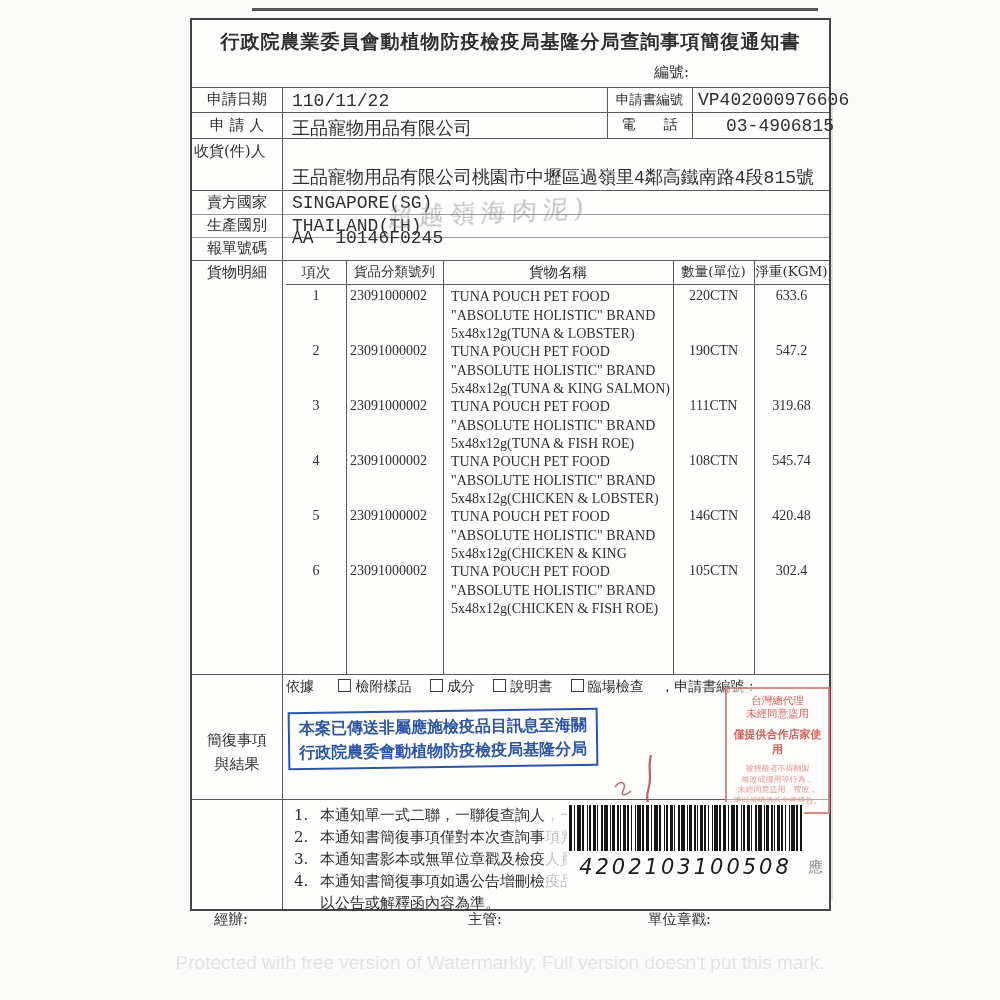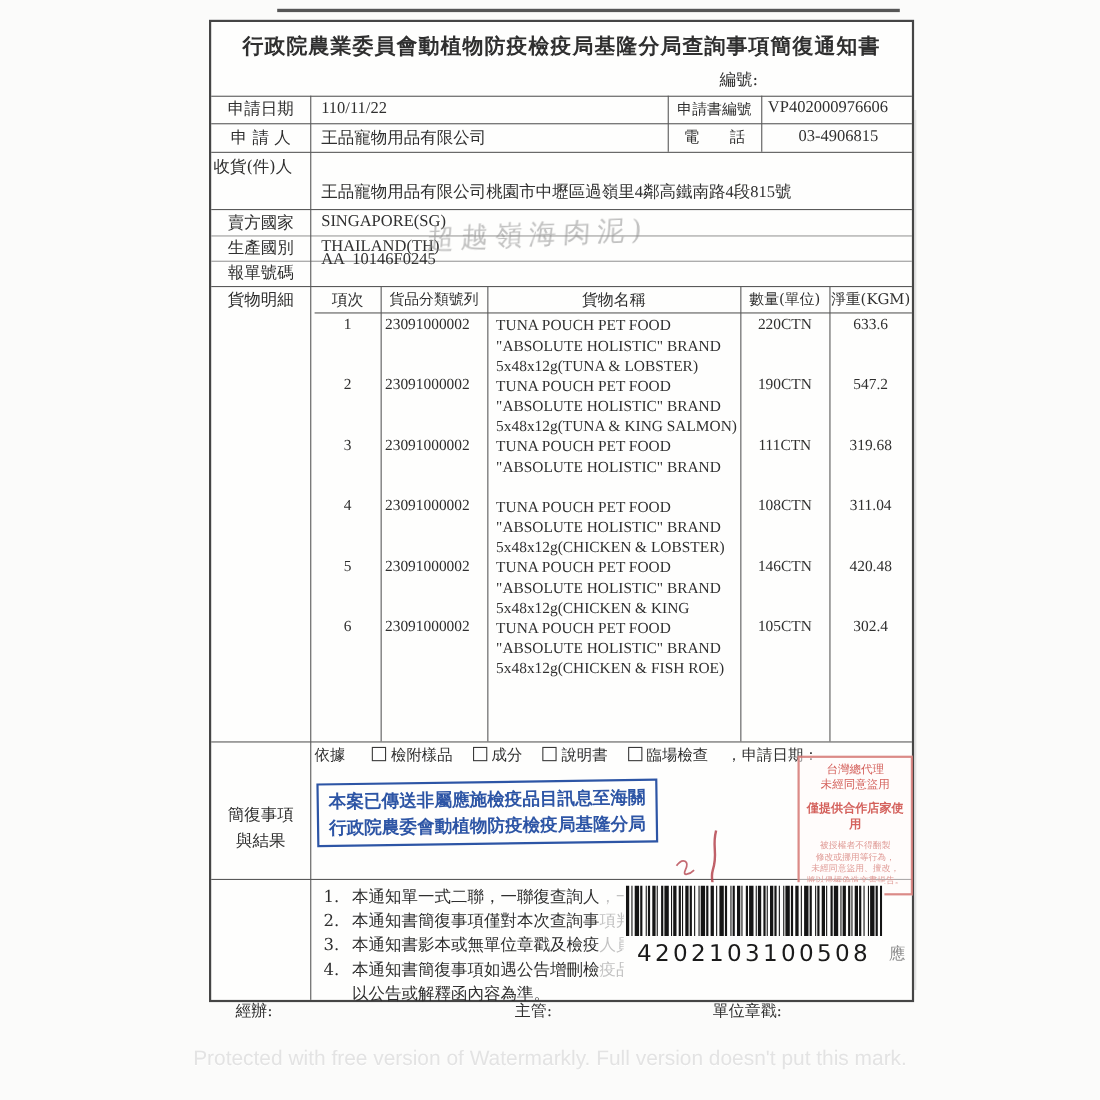--- a/index.html
+++ b/index.html
@@ -6,21 +6,21 @@
   #page{position:relative;width:1000px;height:1000px;background:#fbfbfa;overflow:hidden;
         font-family:"DejaVu Serif","Liberation Serif",serif;color:#2f2f2f;}
   #doc{position:absolute;left:190px;top:18px;width:637px;height:889px;background:#fefefd;
        border:2px solid #454545;}
   .t{position:absolute;white-space:nowrap;}
   .c{display:flex;align-items:center;justify-content:center;text-align:center;}
   .hl{position:absolute;height:1px;background:#5a5a5a;}
   .hl.lt{background:#9a9a9a;}
   .vl{position:absolute;width:1px;background:#5a5a5a;}
   .lbl{font-size:15px;}
-  .val{font-size:15px;font-family:Liberation Serif, serif;}
+  .val{font-size:18px;font-family:Liberation Mono, monospace;}
   .grow{position:absolute;left:94px;width:543px;height:55px;font-size:14px;
         font-family:"Liberation Serif","DejaVu Serif",serif;}
   .grow .no{position:absolute;left:0;top:2px;width:60px;text-align:center;}
   .grow .code{position:absolute;left:64px;top:2px;width:95px;}
   .grow .nm{position:absolute;left:165px;top:2px;width:230px;line-height:18.5px;}
   .grow .qty{position:absolute;left:387px;top:2px;width:81px;text-align:center;}
   .grow .wt{position:absolute;left:468px;top:2px;width:75px;text-align:center;}
   .hdrcell{position:absolute;top:0;text-align:center;font-size:14.5px;}
   .cb{display:inline-block;width:11px;height:11px;border:1.5px solid #3a3a3a;
       margin-right:4px;vertical-align:-1px;background:#fff;}
@@ -130,35 +130,36 @@
       <div class="qty">190CTN</div>
       <div class="wt">547.2</div>
     </div>
 
     <div class="grow" style="top:376px;">
       <div class="no">3</div>
       <div class="code">23091000002</div>
       <div class="nm">
         <div>TUNA POUCH PET FOOD</div>
         <div>"ABSOLUTE HOLISTIC" BRAND</div>
+        <div>5x48x12g(TUNA &amp; FISH ROE)</div>
       </div>
       <div class="qty">111CTN</div>
       <div class="wt">319.68</div>
     </div>
 
     <div class="grow" style="top:431px;">
       <div class="no">4</div>
       <div class="code">23091000002</div>
       <div class="nm">
         <div>TUNA POUCH PET FOOD</div>
         <div>"ABSOLUTE HOLISTIC" BRAND</div>
         <div>5x48x12g(CHICKEN &amp; LOBSTER)</div>
       </div>
       <div class="qty">108CTN</div>
-      <div class="wt">311.04</div>
+      <div class="wt">545.74</div>
     </div>
 
     <div class="grow" style="top:486px;">
       <div class="no">5</div>
       <div class="code">23091000002</div>
       <div class="nm">
         <div>TUNA POUCH PET FOOD</div>
         <div>"ABSOLUTE HOLISTIC" BRAND</div>
         <div>5x48x12g(CHICKEN &amp; KING</div>
       </div>
@@ -177,21 +178,21 @@
       <div class="qty">105CTN</div>
       <div class="wt">302.4</div>
     </div>
 
     <div class="t" style="left:94px;top:658px;font-size:14px;">
       <span style="margin-right:20px;margin-top:15px;">依據</span>
       <span class="cbitem"><span class="cb"></span><span>檢附樣品</span></span>
       <span class="cbitem"><span class="cb"></span><span>成分</span></span>
       <span class="cbitem"><span class="cb"></span><span>說明書</span></span>
       <span class="cbitem" style="margin-right:12px;"><span class="cb"></span><span>臨場檢查</span></span>
-      <span>，申請日期：</span>
+      <span>，申請書編號：</span>
     </div>
 
     <div class="t" style="left:0;top:708px;width:90px;text-align:center;font-size:15px;line-height:24px;">
       <div>簡復事項</div>
       <div>與結果</div>
     </div>
 
     <div class="bluestamp">
       <div>本案已傳送非屬應施檢疫品目訊息至海關</div>
       <div>行政院農委會動植物防疫檢疫局基隆分局</div>
@@ -227,21 +228,21 @@
       <span class="tx"><span>本通知書影本或無單位章戳及檢疫</span><span class="faint">人員</span></span>
     </div>
     <div class="note" style="top:852px;">
       <span class="nn">4.</span>
       <span class="tx"><span>本通知書簡復事項如遇公告增刪檢</span><span class="faint">疫品</span></span>
     </div>
     <div class="note" style="top:874px;">
       <span class="tx"><span>以公告或解釋函內容為準。</span></span>
     </div>
 
-    <div style="position:absolute;left:375px;top:782px;width:237px;height:90px;background:#fefefd;text-align:center;">
+    <div style="position:absolute;left:375px;top:782px;width:237px;height:90px;background:#fefefd;text-align:center;font-style:italic;">
       <svg width="233" height="46" style="margin-top:3px;" viewBox="0 0 233 46">
         <line x1="0" y1="23" x2="233" y2="23" stroke="#151515" stroke-width="46" stroke-dasharray="3 2 1 2 4 1 2 3 1 1 2 2 3 1 1 3 2 1 4 2 1 1 3 2 2 1 1 2 3 1 2 2 1 3 1 1 4 1 2 2"></line>
       </svg>
       <div style="font-family:'DejaVu Sans','Liberation Sans',sans-serif;font-size:21px;letter-spacing:3px;color:#1a1a1a;line-height:24px;">4202103100508</div>
     </div>
     <div class="t faint" style="left:616px;top:838px;font-size:15px;color:#8b8b8b;">應</div>
 
   </div>
 
   <div class="t" style="left:214px;top:910px;font-size:14.5px;">經辦:</div>

